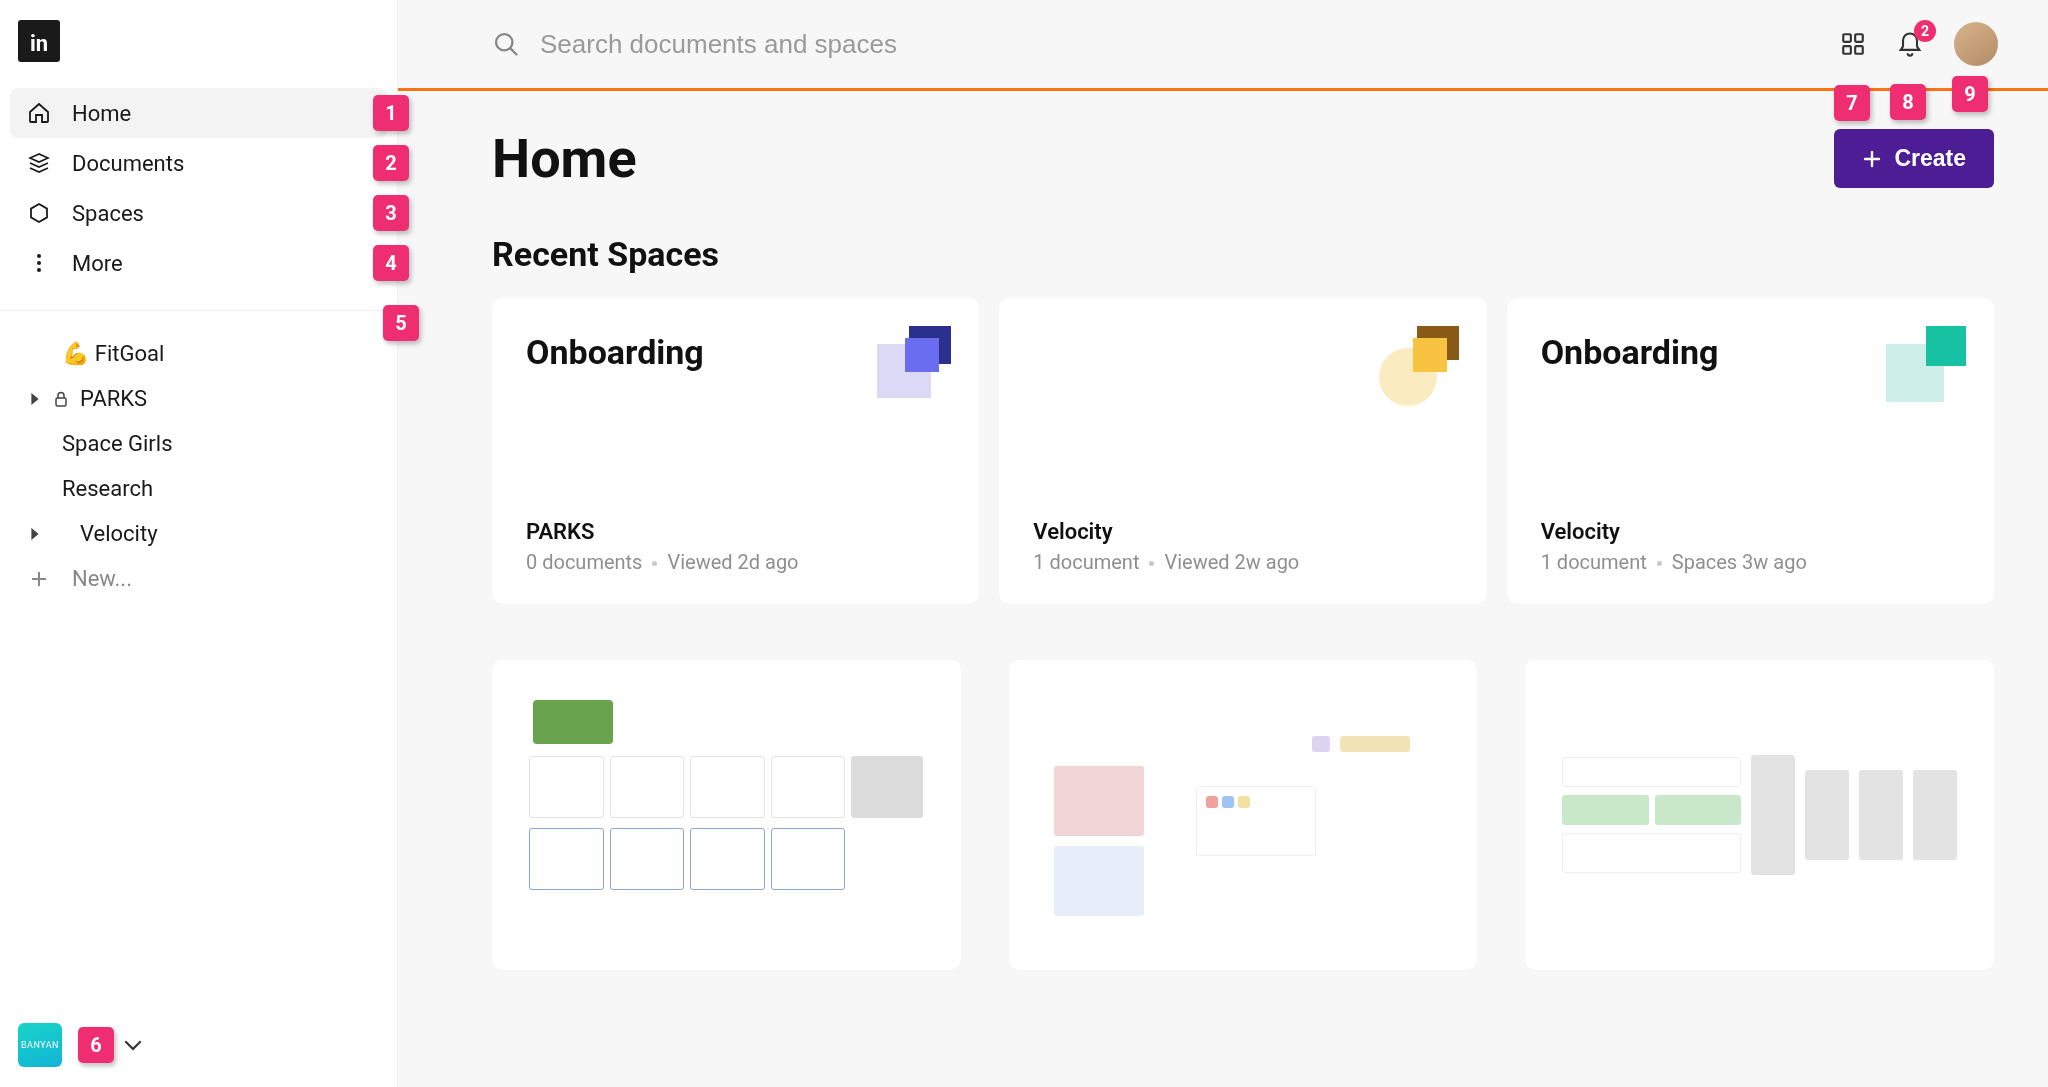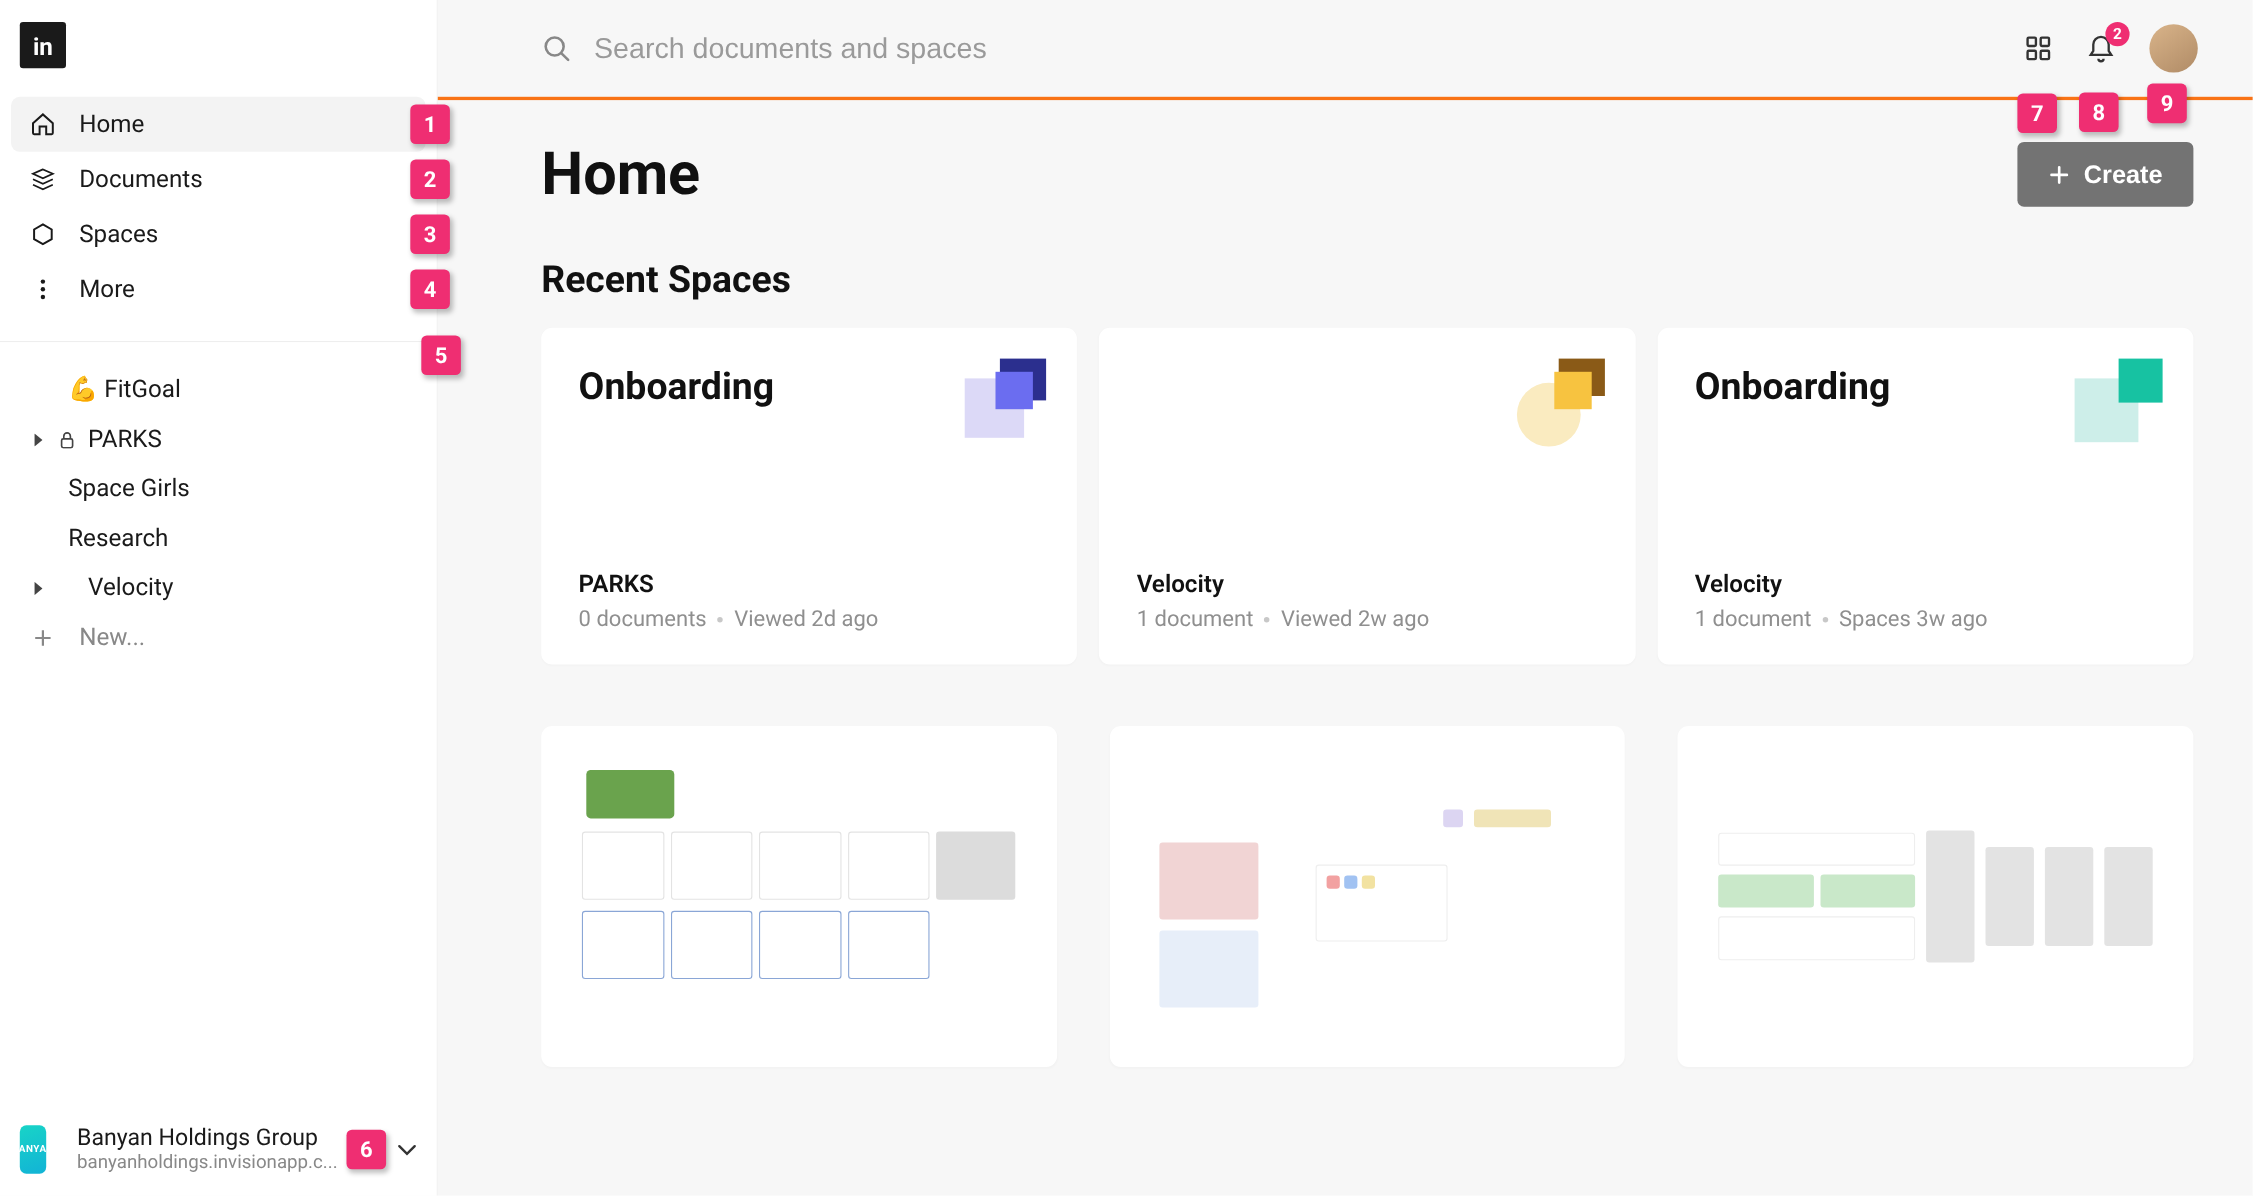--- a/index.html
+++ b/index.html
@@ -16,41 +16,41 @@
 .divider { border-top: 1px solid #eee; margin: 12px 0 6px 0; }
 .spaces-list { padding: 14px 10px 10px 10px; position: relative; }
 .space-row { display: flex; align-items: center; padding: 10px 16px; font-size: 22px; color: #1a1a1a; cursor: pointer; }
 .space-chevron { width: 18px; display: flex; align-items: center; justify-content: center; margin-right: 8px; color: #444; }
 .space-lock { width: 18px; display: flex; align-items: center; justify-content: center; margin-right: 10px; color: #444; }
 .space-indent { width: 36px; display: inline-block; }
 .new-row { display: flex; align-items: center; padding: 10px 16px; font-size: 22px; color: #888; cursor: pointer; }
 .new-plus { width: 26px; margin-right: 20px; display: flex; align-items: center; justify-content: center; color: #888; }
 .space-marker { position: absolute; right: -22px; top: -12px; }
 .bottom { position: absolute; bottom: 0; left: 0; right: 0; padding: 16px 18px 20px 18px; display: flex; align-items: center; }
-.org-avatar { width: 24px; height: 44px; border-radius: 6px; background: linear-gradient(160deg, #18d4c7, #12b3d6); margin-right: 28px; display: flex; align-items: center; justify-content: center; color: #fff; font-size: 9px; font-weight: 700; letter-spacing: .5px; }
+.org-avatar { width: 44px; height: 44px; border-radius: 6px; background: linear-gradient(160deg, #18d4c7, #12b3d6); margin-right: 14px; display: flex; align-items: center; justify-content: center; color: #fff; font-size: 9px; font-weight: 400; letter-spacing: .5px; }
 .org-info { flex: 1; min-width: 0; }
 .org-name { font-size: 21px; color: #1a1a1a; white-space: nowrap; overflow: hidden; text-overflow: ellipsis; }
 .org-url { font-size: 17px; color: #888; white-space: nowrap; overflow: hidden; text-overflow: ellipsis; }
 .org-marker-wrap { position: relative; width: 40px; display: flex; align-items: center; justify-content: center; }
 .org-caret { margin-left: 8px; display: flex; align-items: center; }
 .main { flex: 1; background: #f7f7f7; display: flex; flex-direction: column; min-width: 0; }
 .topbar { display: flex; align-items: center; padding: 22px 50px 22px 94px; border-bottom: 3px solid #f97316; position: relative; }
 .search-wrap { flex: 1; display: flex; align-items: center; }
 .search-icon { width: 28px; height: 28px; margin-right: 20px; color: #888; }
 .search-input { border: none; background: transparent; font-size: 26px; color: #333; outline: none; width: 100%; }
 .search-input::placeholder { color: #9a9a9a; }
 .top-icons { display: flex; align-items: center; gap: 30px; position: relative; }
 .icon-slot { position: relative; display: flex; align-items: center; justify-content: center; cursor: pointer; }
 .badge { position: absolute; top: -10px; right: -12px; background: #ef2e72; color: #fff; font-size: 14px; font-weight: 700; width: 22px; height: 22px; border-radius: 50%; display: flex; align-items: center; justify-content: center; }
 .avatar { width: 44px; height: 44px; border-radius: 50%; background: linear-gradient(145deg, #d9b48a, #b08b66); }
 .top-marker { position: absolute; top: 54px; z-index: 5; }
 .content { padding: 36px 54px 40px 94px; overflow-y: auto; }
 .page-head { display: flex; align-items: center; justify-content: space-between; margin-bottom: 44px; }
 .page-title { font-size: 54px; font-weight: 700; color: #111; }
-.create-btn { background: #737373; color: #fff; border: none; padding: 16px 28px; font-size: 23px; font-weight: 600; border-radius: 6px; display: flex; align-items: center; gap: 12px; cursor: pointer; }
+.create-btn { background: #4c1d95; color: #fff; border: none; padding: 16px 28px; font-size: 23px; font-weight: 600; border-radius: 6px; display: flex; align-items: center; gap: 12px; cursor: pointer; }
 .section-title { font-size: 34px; font-weight: 700; color: #111; margin-bottom: 24px; }
 .section-head { display: flex; align-items: baseline; justify-content: space-between; margin-bottom: 24px; }
 .all-link { color: #3355ee; font-size: 22px; font-weight: 600; cursor: pointer; }
 .cards { display: flex; gap: 20px; margin-bottom: 56px; }
 .card { flex: 1; background: #fff; border-radius: 10px; padding: 34px 34px 30px 34px; display: flex; flex-direction: column; position: relative; min-height: 306px; box-shadow: 0 1px 2px rgba(0,0,0,.02); }
 .card-title { font-size: 34px; font-weight: 700; color: #111; }
 .card-deco { position: absolute; right: 28px; top: 28px; width: 80px; height: 80px; }
 .card-body { flex: 1; }
 .card-parent { font-size: 22px; font-weight: 600; color: #111; margin-bottom: 6px; }
 .card-meta { font-size: 20px; color: #8f8f8f; }
@@ -170,24 +170,20 @@
             </svg>
         </span>
         <span>New...</span>
       </div>
     </div>
 
     <div class="bottom">
       <div class="org-avatar">
           <span>BANYAN</span>
         </div>
-      <div class="org-info">
-        <div class="org-name">Banyan Holdings Group</div>
-        <div class="org-url">banyanholdings.invisionapp.c...</div>
-      </div>
       <div class="org-marker-wrap">
         <span class="marker" style="position:static">6</span>
       </div>
       <span class="org-caret">
         <svg width="18" height="12" viewBox="0 0 18 12" fill="none" stroke="#333" stroke-width="2.2" stroke-linecap="round">
             <path d="M2 3l7 7 7-7"></path>
           </svg>
       </span>
     </div>
   </aside>

